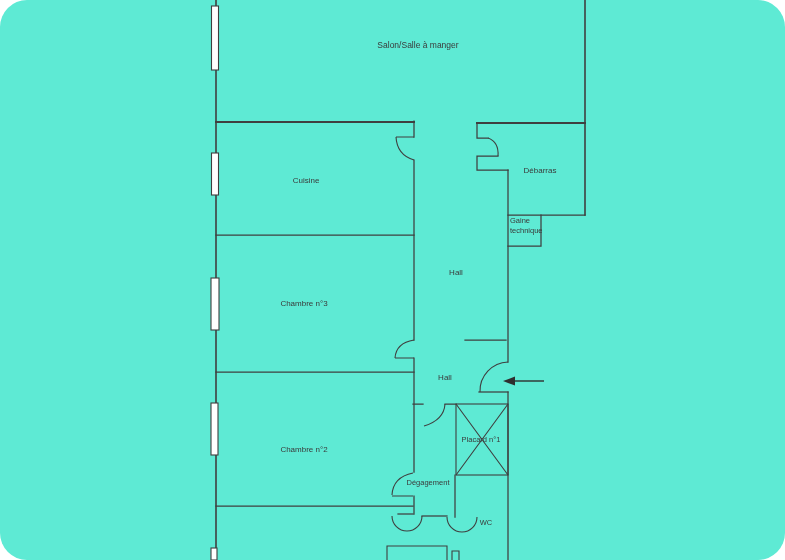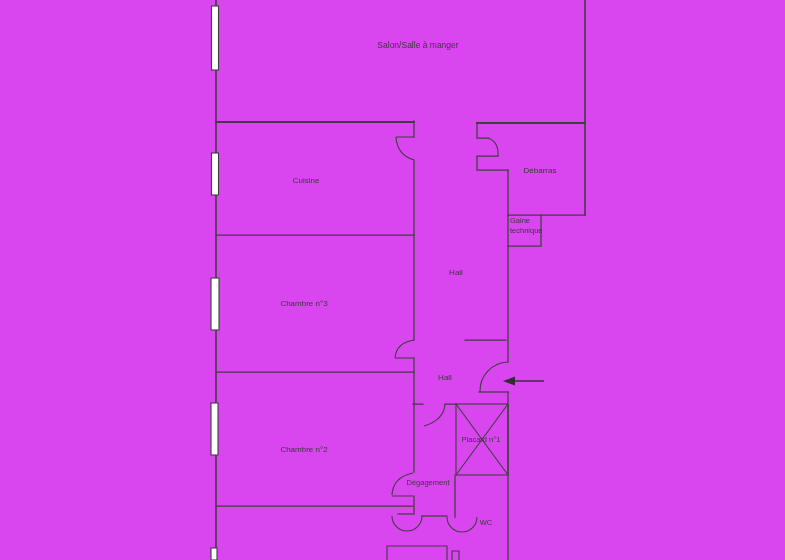--- a/index.html
+++ b/index.html
@@ -1,16 +1,16 @@
 <!DOCTYPE html>
 <html><head>
 <meta charset="utf-8">
 <style>
   html,body{margin:0;padding:0;background:#ffffff;}
-  .stage{position:relative;width:785px;height:560px;background:#d946ef;overflow:hidden;}
+  .stage{position:relative;width:785px;height:560px;background:#5eead4;overflow:hidden;border-radius:27px;}
   svg{display:block;}
   svg text{
     font-family:"Liberation Sans", sans-serif;
     fill:#3a3a3a;
     text-anchor:middle;
     dominant-baseline:middle;
   }
   .lbl{font-size:8px;}
   .lbl-big{font-size:8.5px;}
   .lbl-sm{font-size:7.5px;}

